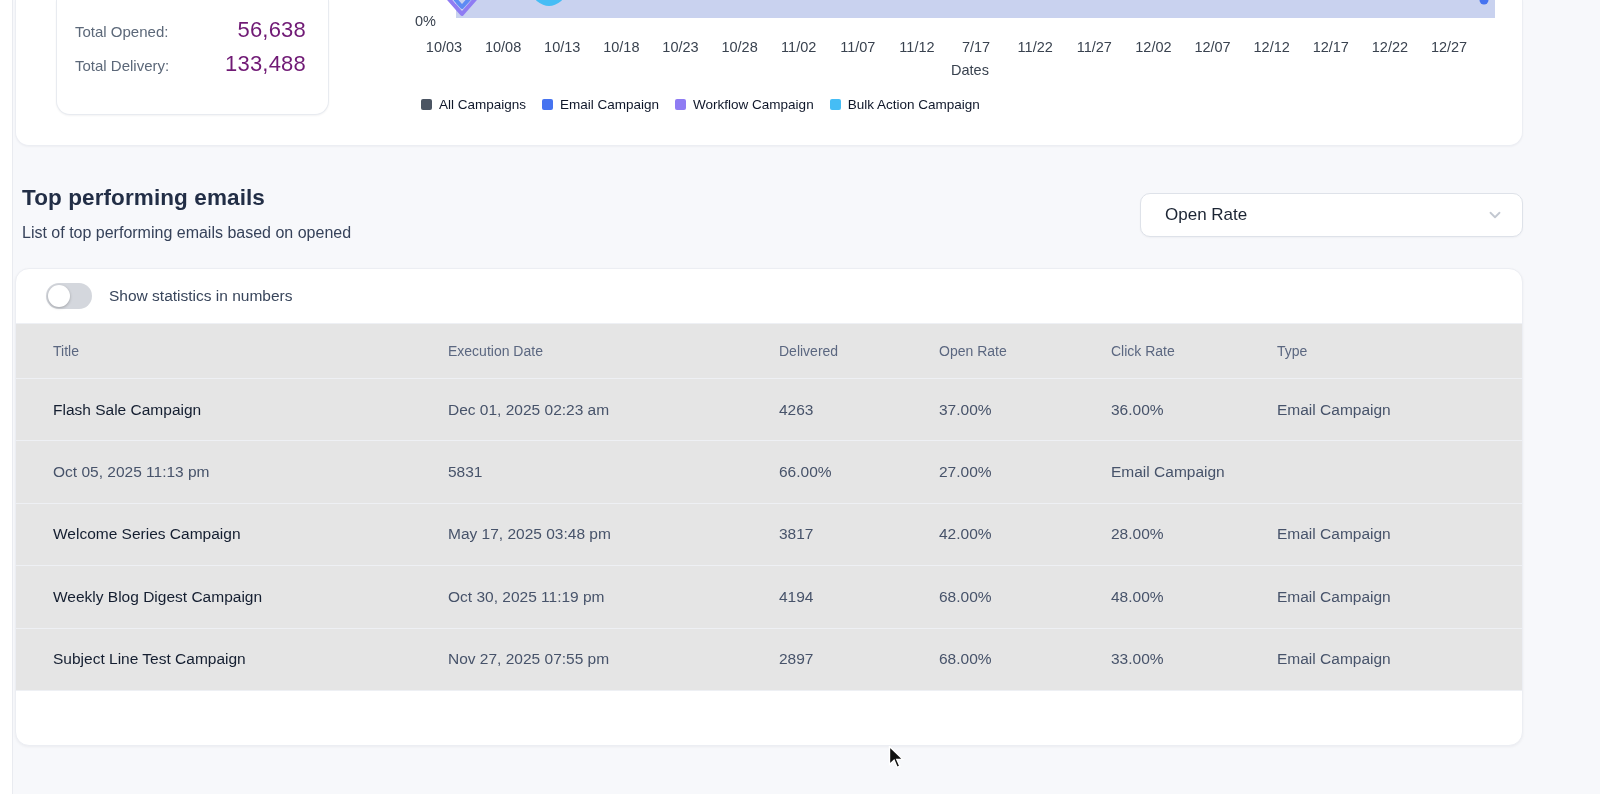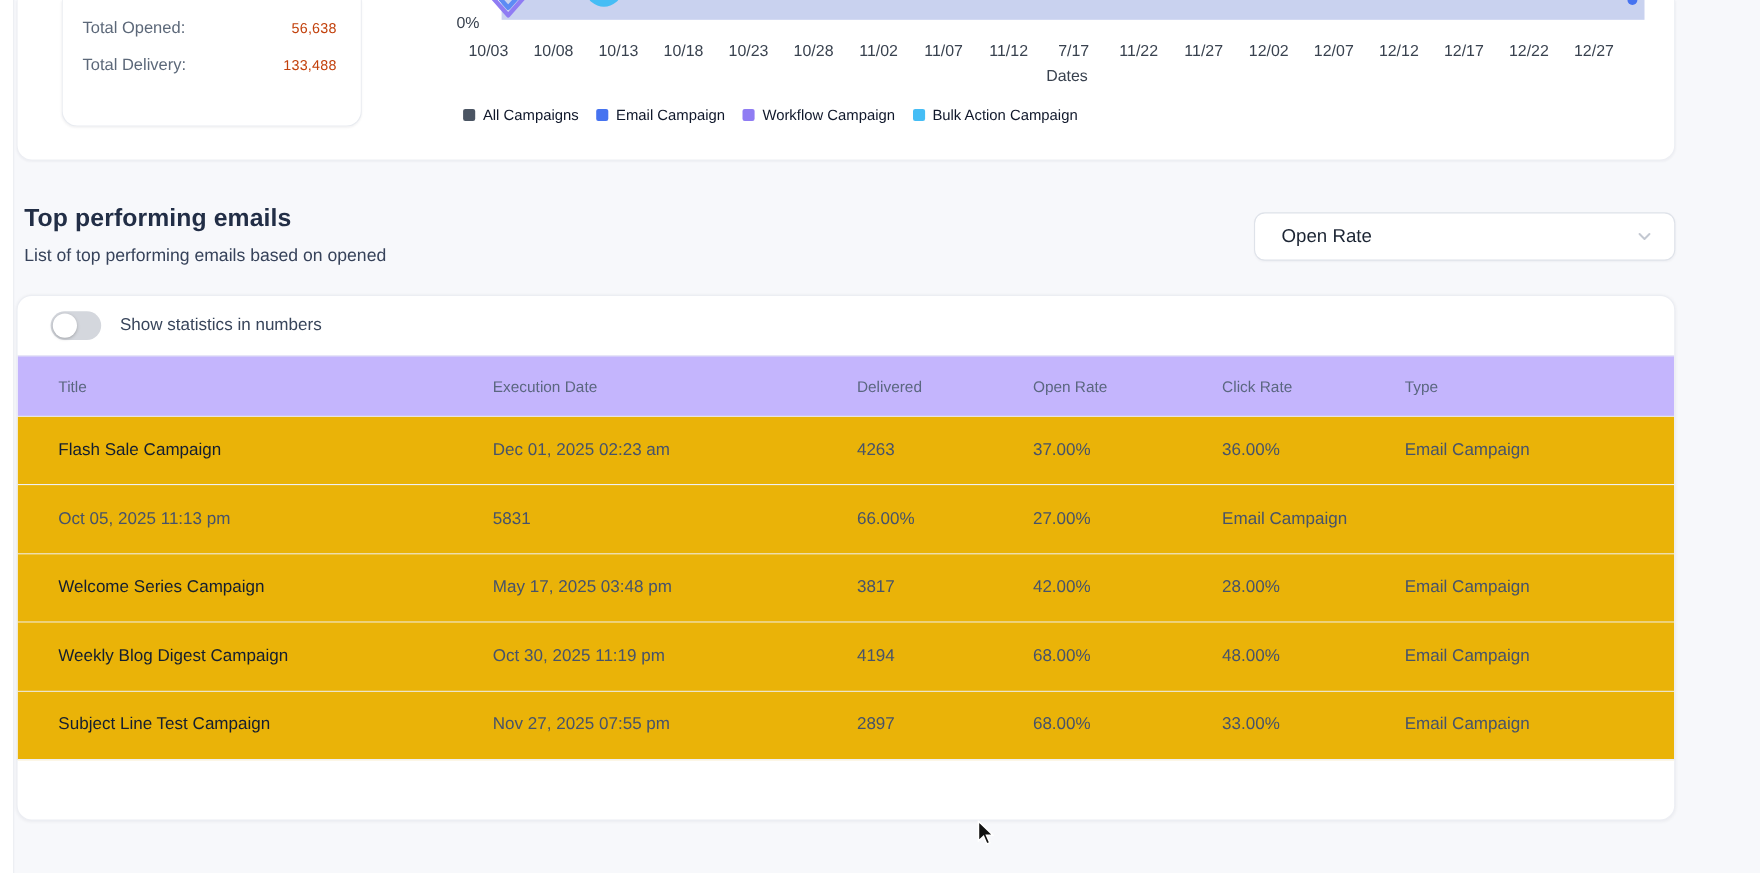--- a/index.html
+++ b/index.html
@@ -25,21 +25,21 @@
   .stats-card {
     left:40px; top:0; width:273px; height:115px;
     background:#fff; border:1px solid #e8ebf0; border-top:none;
     border-radius:0 0 14px 14px;
     box-shadow:0 1px 2px rgba(16,24,40,.05);
   }
   .stat-row { position:absolute; left:18px; right:22px; display:flex; justify-content:space-between; align-items:baseline; }
   .stat-row.r0 { top:17px; }
   .stat-row.r1 { top:51px; }
   .stat-label { font-size:15px; color:#5c6879; }
-  .stat-value { font-size:13px; color:#c2410c; letter-spacing:.2px; }
+  .stat-value { font-size:22px; color:#701a75; letter-spacing:.2px; }
 
   .y-zero { left:399px; top:13px; width:40px; font-size:14.5px; color:#39424f; }
   .plot-fill { left:440px; top:0; width:1039px; height:18px; background:#c9d2ef; }
   .plot-frags { left:425px; top:0; width:1060px; height:20px; }
   .x-ticks { left:0; top:39px; width:1508px; height:20px; }
   .x-tick { position:absolute; top:0; transform:translateX(-50%); font-size:14.5px; color:#39424f; white-space:nowrap; }
   .x-axis-title { left:954px; top:62px; transform:translateX(-50%); font-size:14.5px; font-weight:500; color:#39424f; }
 
   .legend { left:405px; top:97px; display:flex; align-items:center; gap:16px; }
   .legend-item { display:flex; align-items:center; gap:7px; cursor:default; }
@@ -67,25 +67,25 @@
     box-shadow:0 1px 3px rgba(16,24,40,.05);
     overflow:hidden;
   }
   .toggle-row { height:54px; display:flex; align-items:center; padding-left:30px; }
   .switch { width:46px; height:26px; border-radius:13px; background:#d4d7dd; position:relative; cursor:pointer; flex:0 0 auto; }
   .switch-knob { position:absolute; left:2px; top:2px; width:22px; height:22px; border-radius:50%; background:#fff; box-shadow:0 1px 3px rgba(0,0,0,.25); }
   .toggle-label { margin-left:17px; font-size:15.5px; color:#38455b; }
 
   .tgrid { display:grid; grid-template-columns:395px 331px 160px 172px 166px 1fr; padding-left:37px; align-items:center; }
   .thead {
-    height:56px; background:#c4b5fd;
+    height:56px; background:#e5e5e5;
     border-top:1px solid #eef0f4; border-bottom:1px solid #eef0f4;
     font-size:14px; font-weight:500; color:#5b6780;
   }
-  .trow { height:62.4px; border-bottom:1px solid #eef0f4; font-size:15.5px; color:#47536a; background:#eab308; }
+  .trow { height:62.4px; border-bottom:1px solid #eef0f4; font-size:15.5px; color:#47536a; background:#e5e5e5; }
   .trow .cell-title { font-weight:500; color:#141e30; }
   .cell { padding-right:10px; white-space:nowrap; overflow:hidden; }
 
   
   .cursor { left:888px; top:746px; width:16px; height:24px; pointer-events:none; }
 </style>
 </head>
 <body>
 
 <div class="abs sidebar-edge"></div>

